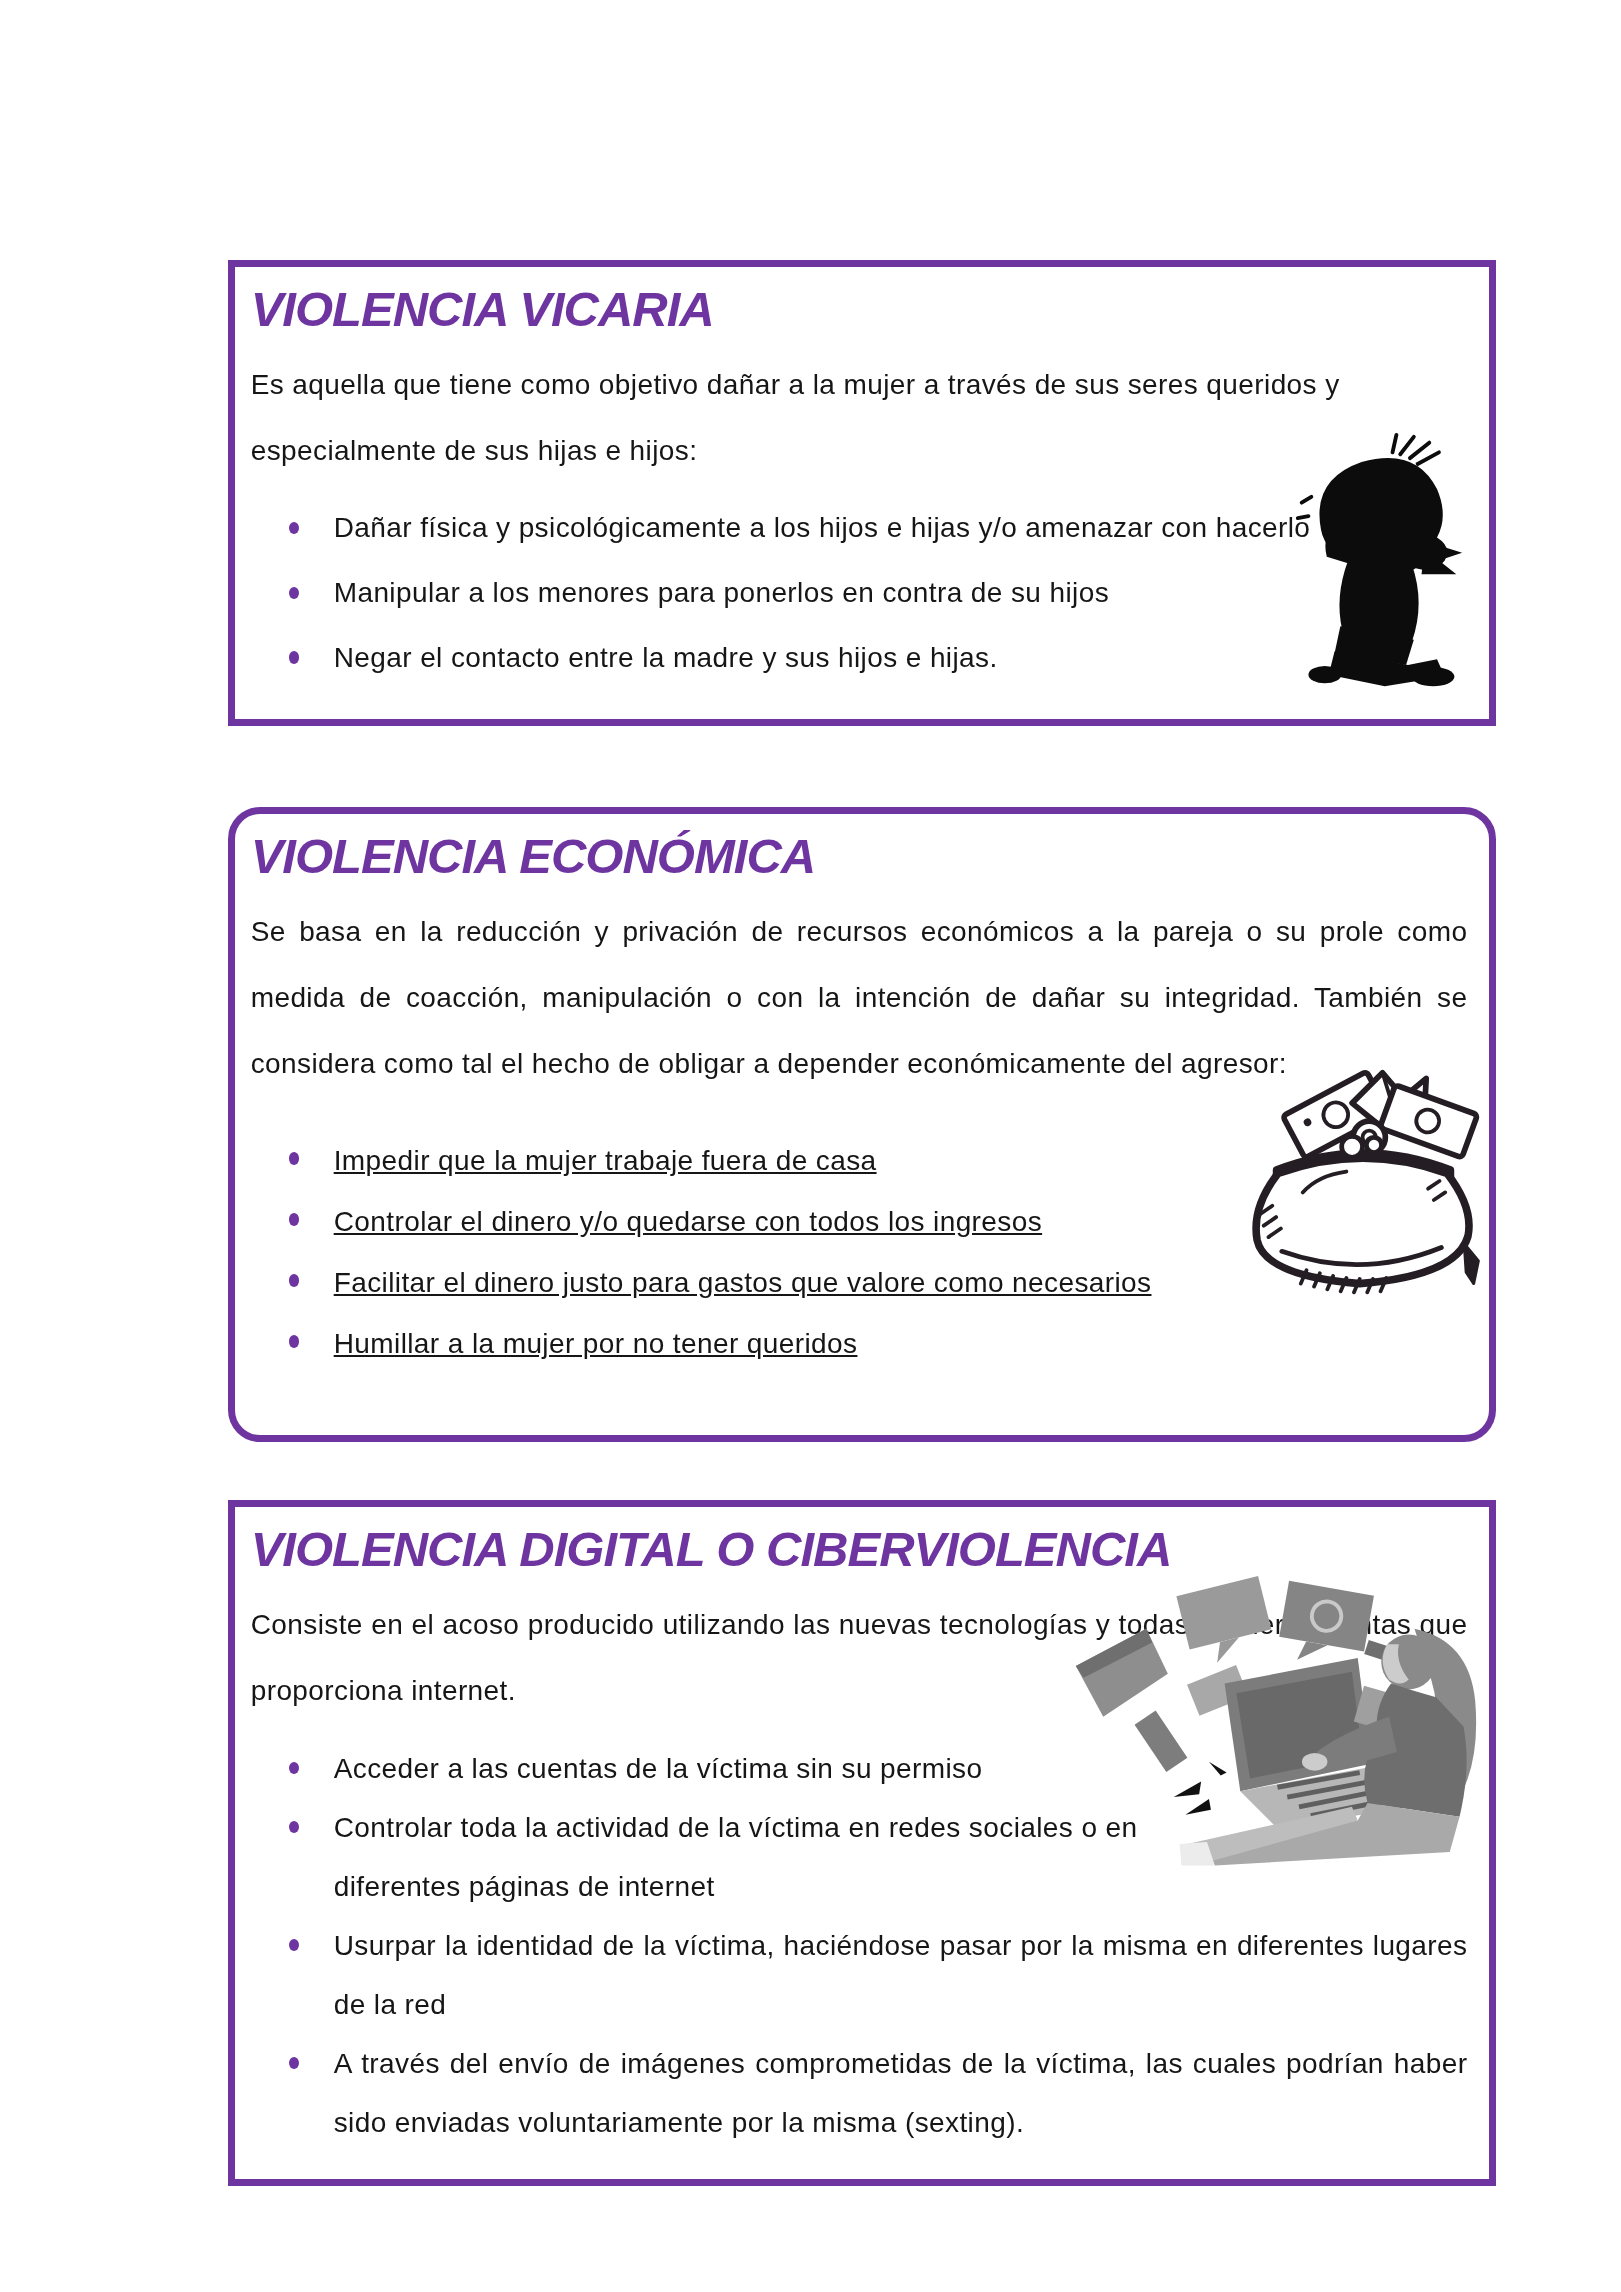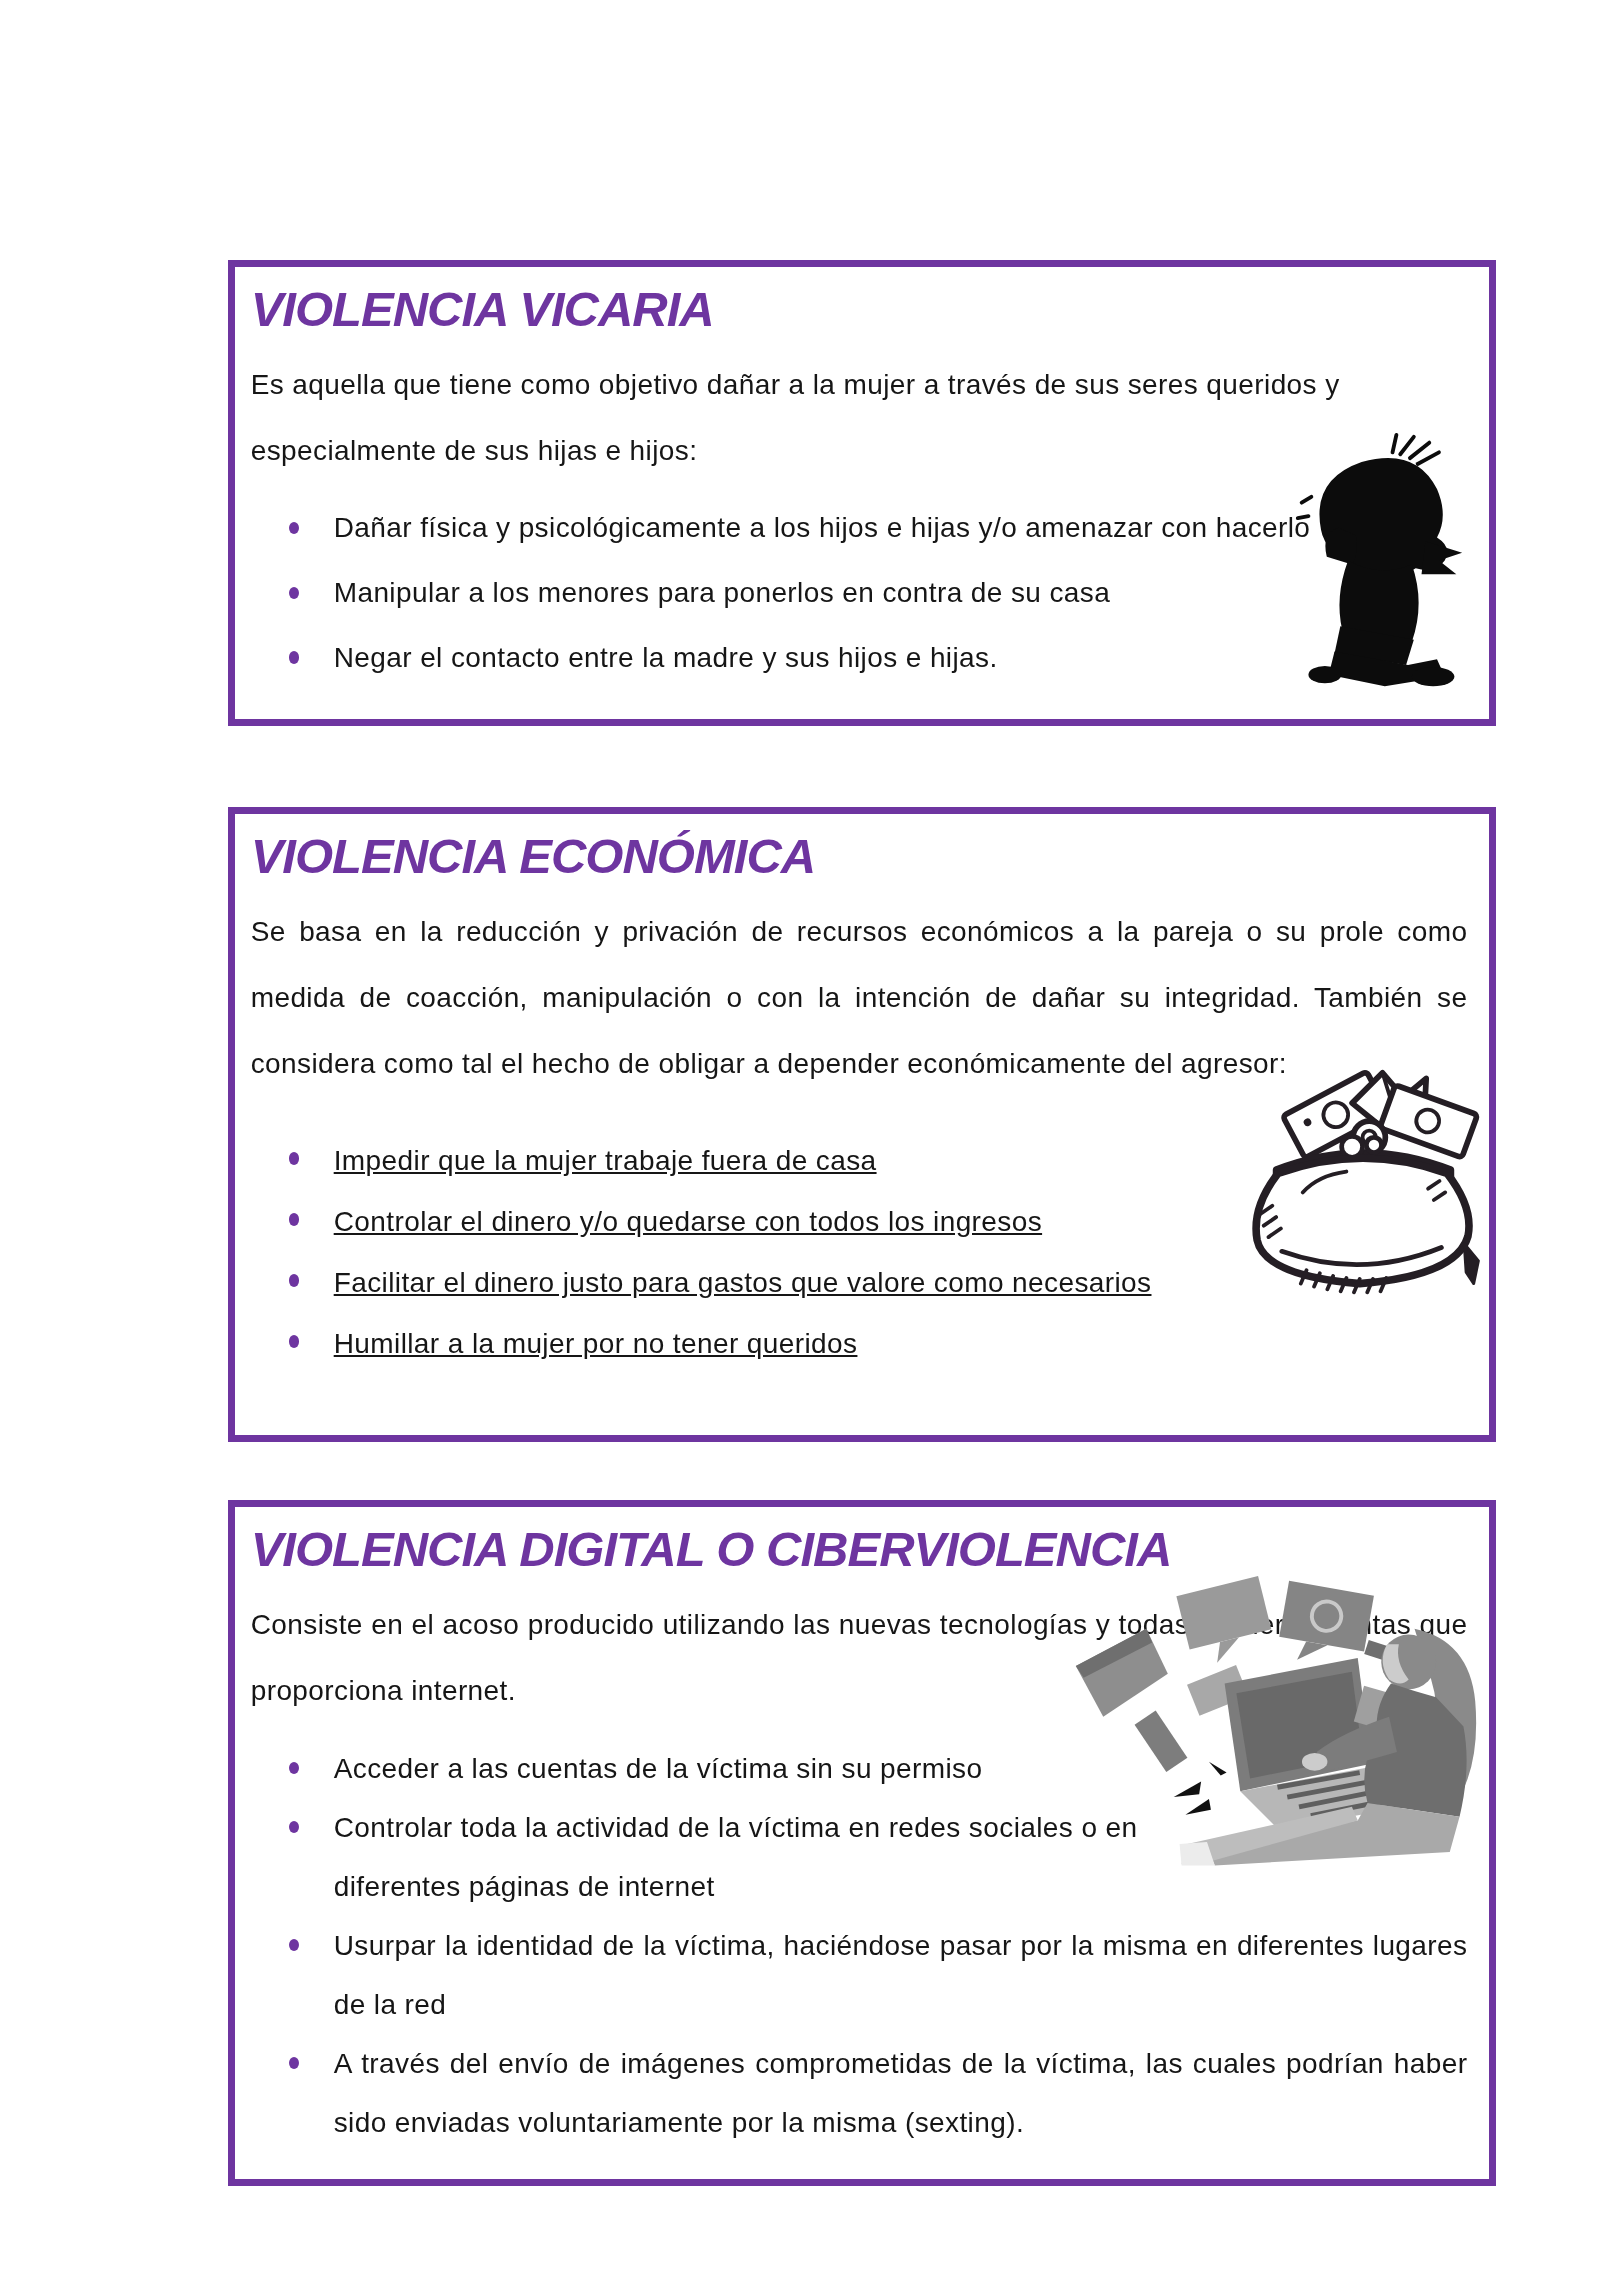--- a/index.html
+++ b/index.html
@@ -21,21 +21,21 @@
   }
   .card{
     position:absolute;
     left:228px;
     width:1268px;
     border:7.8px solid var(--accent);
     background:#ffffff;
     box-sizing:border-box;
   }
   #card-vicaria  {top:260px;  height:466px;}
-  #card-economica{top:807px;  height:635px;}
+  #card-economica{top:807px;  height:635px;border-radius:32px;}
   #card-digital  {top:1488px; height:686px;margin-top:12px;}
   .card-inner{
     position:relative;
     height:100%;
     padding:5.9px 21.6px 0 15.7px;
     box-sizing:border-box;
   }
   .card-title{
     margin:5.9px 0 0 0;
     font-size:49px;
@@ -96,21 +96,21 @@
 <body>
 
 <div class="page">
 
   <section class="card" id="card-vicaria">
     <div class="card-inner">
       <h2 class="card-title">VIOLENCIA VICARIA</h2>
       <p class="intro">Es aquella que tiene como objetivo dañar a la mujer a través de sus seres queridos y especialmente de sus hijas e hijos:</p>
       <ul class="bullets">
         <li class="narrow">Dañar física y psicológicamente a los hijos e hijas y/o amenazar con hacerlo</li>
-        <li class="narrow">Manipular a los menores para ponerlos en contra de su casa</li>
+        <li class="narrow">Manipular a los menores para ponerlos en contra de su hijos</li>
         <li class="narrow">Negar el contacto entre la madre y sus hijos e hijas.</li>
       </ul>
       <svg id="girl-art" class="illustration" viewBox="0 0 180 270" role="img" aria-label="crying-child-silhouette">
         <g fill="#0c0c0c">
           <g stroke="#0c0c0c" stroke-width="4" stroke-linecap="round">
             <line x1="112" y1="22" x2="126" y2="4"></line>
             <line x1="122" y1="26" x2="142" y2="10"></line>
             <line x1="130" y1="32" x2="152" y2="20"></line>
             <line x1="104" y1="20" x2="108" y2="2"></line>
             <line x1="10" y1="72" x2="20" y2="66"></line>

